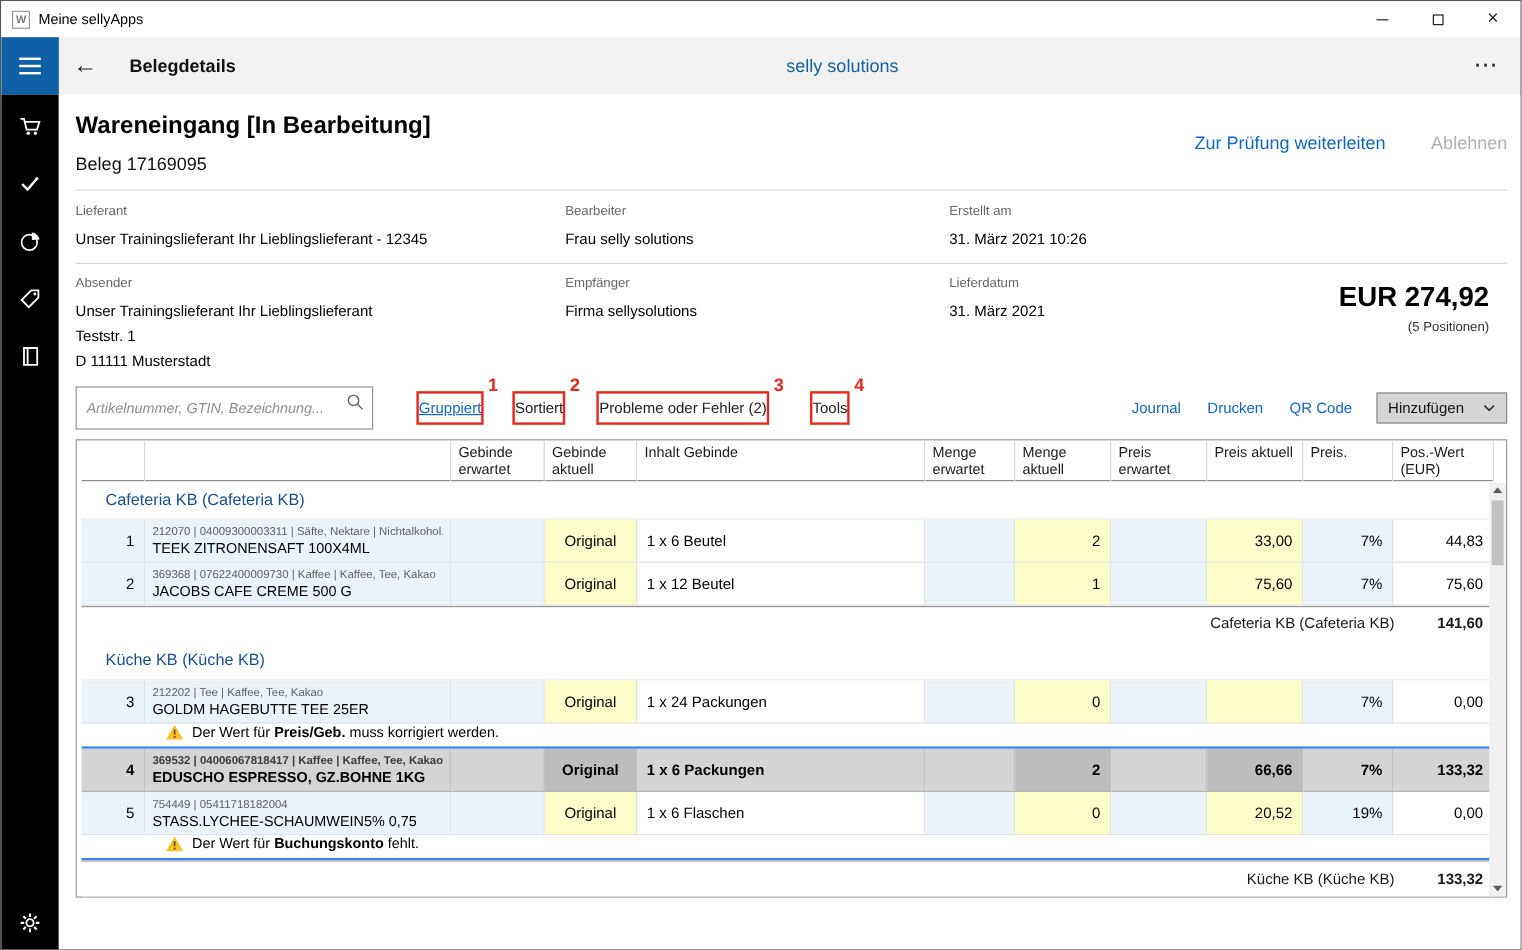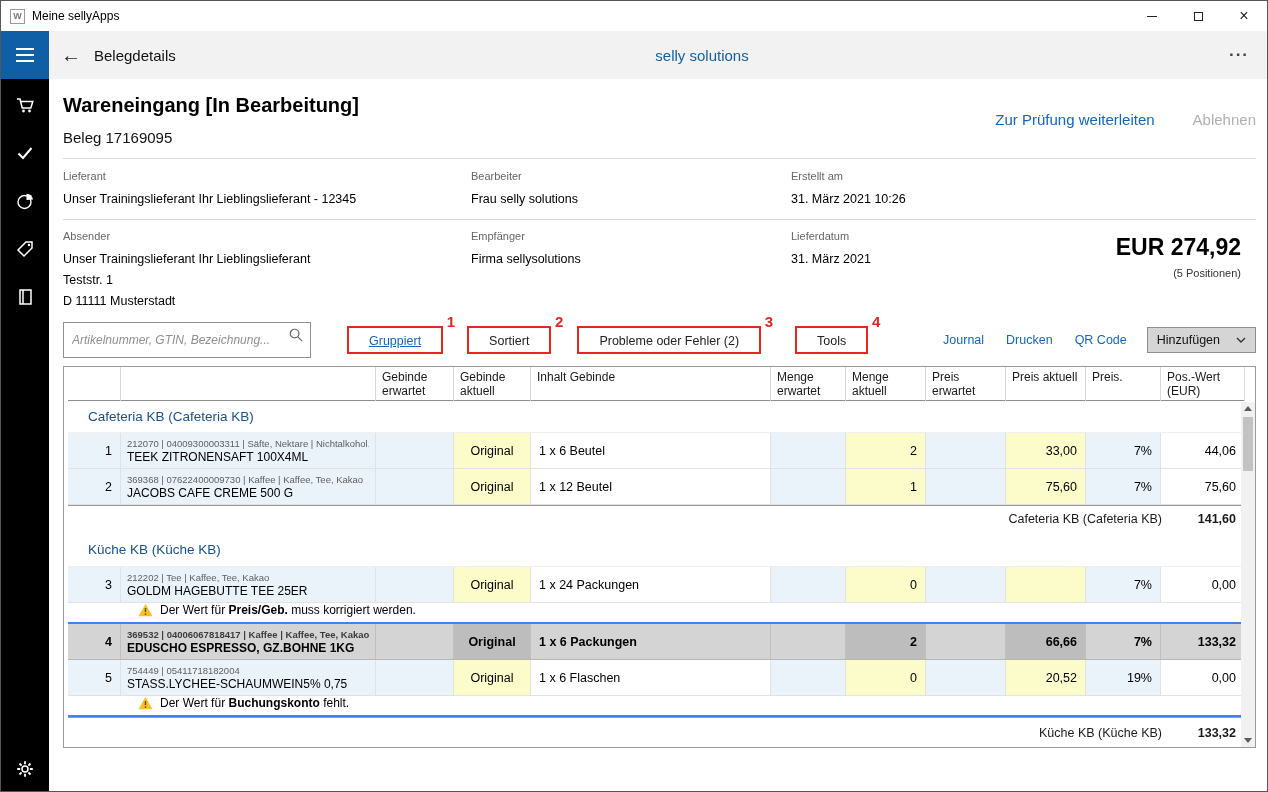--- a/index.html
+++ b/index.html
@@ -15,21 +15,21 @@
   .tb-btn{width:46px;height:100%;display:flex;align-items:center;justify-content:center;color:#222;cursor:pointer;}
   .glyph-min{width:10px;height:1px;background:#222;}
   .glyph-max{width:9px;height:9px;border:1px solid #222;}
   .glyph-close{font-size:16px;line-height:1;}
 
   
   .appheader{position:absolute;left:0;top:30px;width:100%;height:48px;background:#f2f2f2;display:flex;align-items:center;}
   .hamburger{width:48px;height:48px;background:#0e5fa6;display:flex;flex-direction:column;align-items:center;justify-content:center;gap:4px;cursor:pointer;flex:none;}
   .hamburger .bar{width:18px;height:2px;background:#fff;}
   .back{margin-left:12px;font-size:20px;color:#222;cursor:pointer;line-height:1;}
-  .ah-title{margin-left:13px;font-size:15px;font-weight:400;color:#111;}
+  .ah-title{margin-left:27px;font-size:15px;font-weight:700;color:#111;}
   .ah-center{position:absolute;left:136px;right:0;top:0;height:100%;display:flex;align-items:center;justify-content:center;font-size:15px;color:#13609f;pointer-events:none;}
   .ah-more{margin-left:auto;margin-right:18px;font-size:17px;font-weight:700;color:#444;letter-spacing:1px;cursor:pointer;}
 
   
   .sidebar{position:absolute;left:0;top:78px;width:48px;height:714px;background:#000;display:flex;flex-direction:column;align-items:center;}
   .side-icon{width:48px;height:48px;display:flex;align-items:center;justify-content:center;cursor:pointer;}
   .side-icon.first{margin-top:2px;}
   .side-icon.gear{margin-top:auto;}
 
   
@@ -49,21 +49,21 @@
   .total-sub{font-size:11px;color:#333;margin-top:6px;}
 
   
   .toolbar{left:14px;right:13px;top:246px;height:30px;display:flex;align-items:center;}
   .search{position:relative;width:248px;height:36px;flex:none;}
   .search input{width:100%;height:100%;border:1px solid #919191;padding:0 28px 0 8px;font-size:12px;font-family:inherit;color:#333;background:#fff;}
   .search input::placeholder{color:#8f8f8f;font-style:italic;}
   .search svg{position:absolute;right:7px;top:5px;}
   .annwrap{position:relative;flex:none;}
   .ml36{margin-left:36px;} .ml24{margin-left:24px;} .ml26{margin-left:26px;} .ml34{margin-left:34px;}
-  .annbox{border:2px solid #e8251f;padding:3px 20px;display:inline-block;background:transparent;}
+  .annbox{border:2px solid #e8251f;padding:3px 0;display:inline-block;background:transparent;}
   .viewbtn{background:none;border:none;font-family:inherit;font-size:12.5px;color:#222;cursor:pointer;padding:0;white-space:nowrap;}
   .viewbtn.active{color:#1166c2;text-decoration:underline;}
   .annnum{position:absolute;top:-13px;right:-12px;color:#e8251f;font-size:15px;font-weight:700;}
   .tspacer{flex:1;}
   .tlink{font-size:12.5px;color:#1166c2;margin-left:22px;cursor:pointer;white-space:nowrap;}
   .addbtn{margin-left:20px;height:26px;background:#d5d5d5;border:1px solid #8d8d8d;font-family:inherit;font-size:12.5px;color:#111;padding:0 9px;display:flex;align-items:center;gap:16px;cursor:pointer;justify-content:space-between;}
 
   
   .tablewrap{left:14px;top:287px;width:1193px;height:382px;border:1px solid #9a9a9a;background:#fff;}
   .tbl{position:absolute;left:4px;top:0;width:1177px;}
@@ -286,21 +286,21 @@
             <div class="aname">TEEK ZITRONENSAFT 100X4ML</div>
           </div>
           <div class="td ro"></div>
           <div class="td ed ctr">Original</div>
           <div class="td">1 x 6 Beutel</div>
           <div class="td ro"></div>
           <div class="td ed r">2</div>
           <div class="td ro"></div>
           <div class="td ed r">33,00</div>
           <div class="td ro r">7%</div>
-          <div class="td r">44,06</div>
+          <div class="td r">44,83</div>
         </div>
 
         <div class="grid trow">
           <div class="td num">2</div>
           <div class="td desc">
             <div class="meta">369368 | 07622400009730 | Kaffee | Kaffee, Tee, Kakao</div>
             <div class="aname">JACOBS CAFE CREME 500 G</div>
           </div>
           <div class="td ro"></div>
           <div class="td ed ctr">Original</div>

